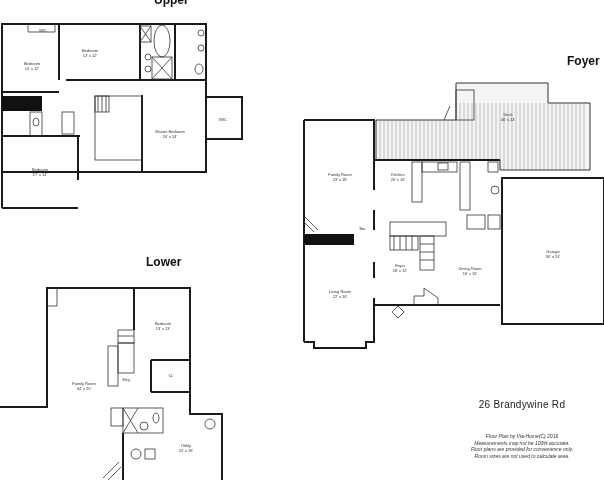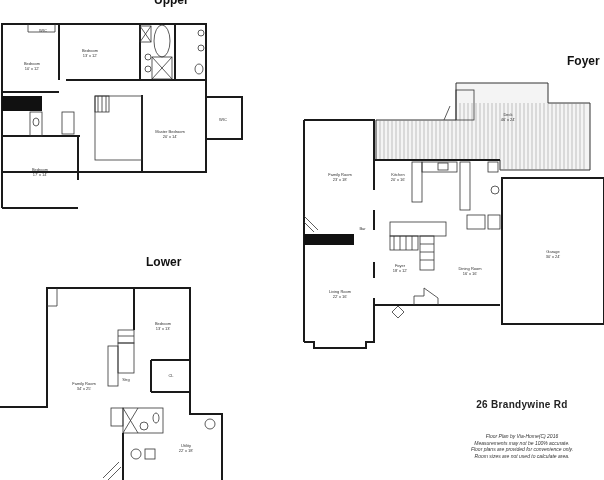--- a/index.html
+++ b/index.html
@@ -4,21 +4,21 @@
 <style>
   html,body{margin:0;padding:0;background:#fff;}
   body{width:604px;height:480px;overflow:hidden;position:relative;font-family:"Liberation Sans",sans-serif;}
   svg{position:absolute;left:0;top:0;}
   .wall{stroke:#1a1a1a;stroke-width:2;fill:none;}
   .thin{stroke:#333;stroke-width:0.8;fill:none;}
   .deck{stroke:#888;stroke-width:0.5;}
   .fill-black{fill:#111;}
   .title{position:absolute;font-weight:bold;color:#111;font-size:12px;}
   .room{position:absolute;font-size:4px;line-height:4.5px;color:#333;text-align:center;white-space:pre-line;}
-  .addr{position:absolute;font-size:10px;font-weight:bold;color:#222;text-align:center;line-height:12px;letter-spacing:0.3px;}
+  .addr{position:absolute;font-size:10px;font-weight:normal;color:#222;text-align:center;line-height:12px;letter-spacing:0.3px;}
   .credit{position:absolute;font-size:5px;line-height:6.5px;color:#333;font-style:italic;text-align:center;}
 </style>
 </head>
 <body>
 
 <svg width="604" height="480">
 
   <g>
     <rect class="wall" x="2" y="24" width="204" height="148"></rect>
     <line class="wall" x1="59" y1="24" x2="59" y2="80"></line>

